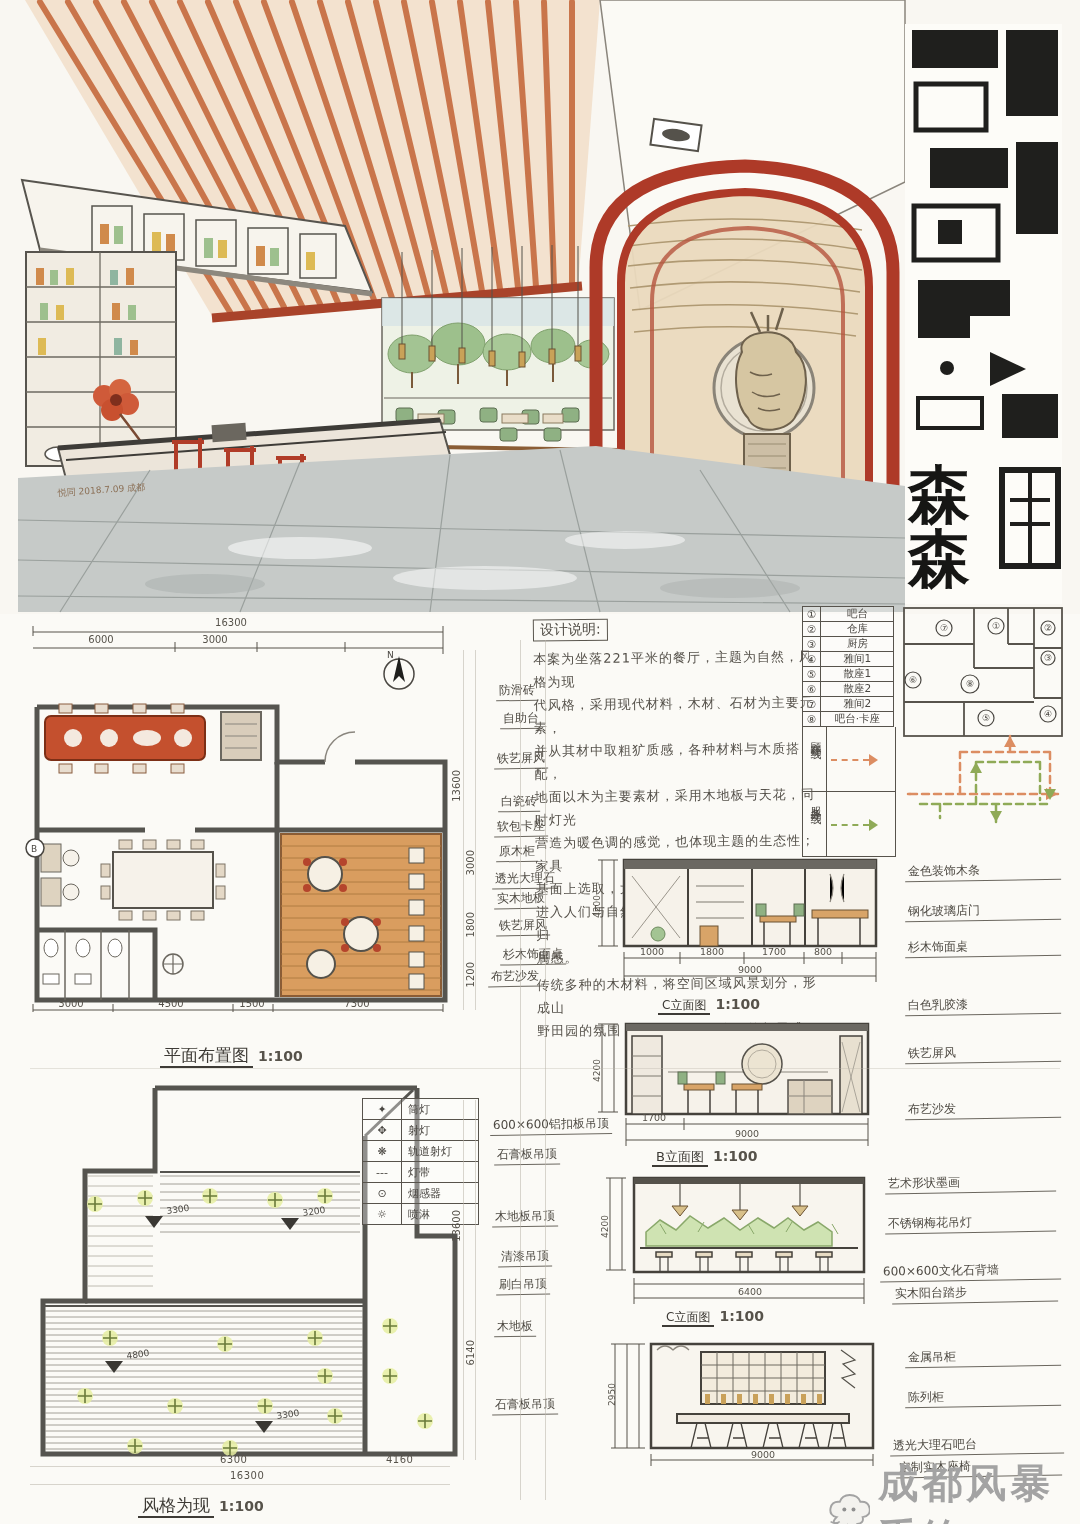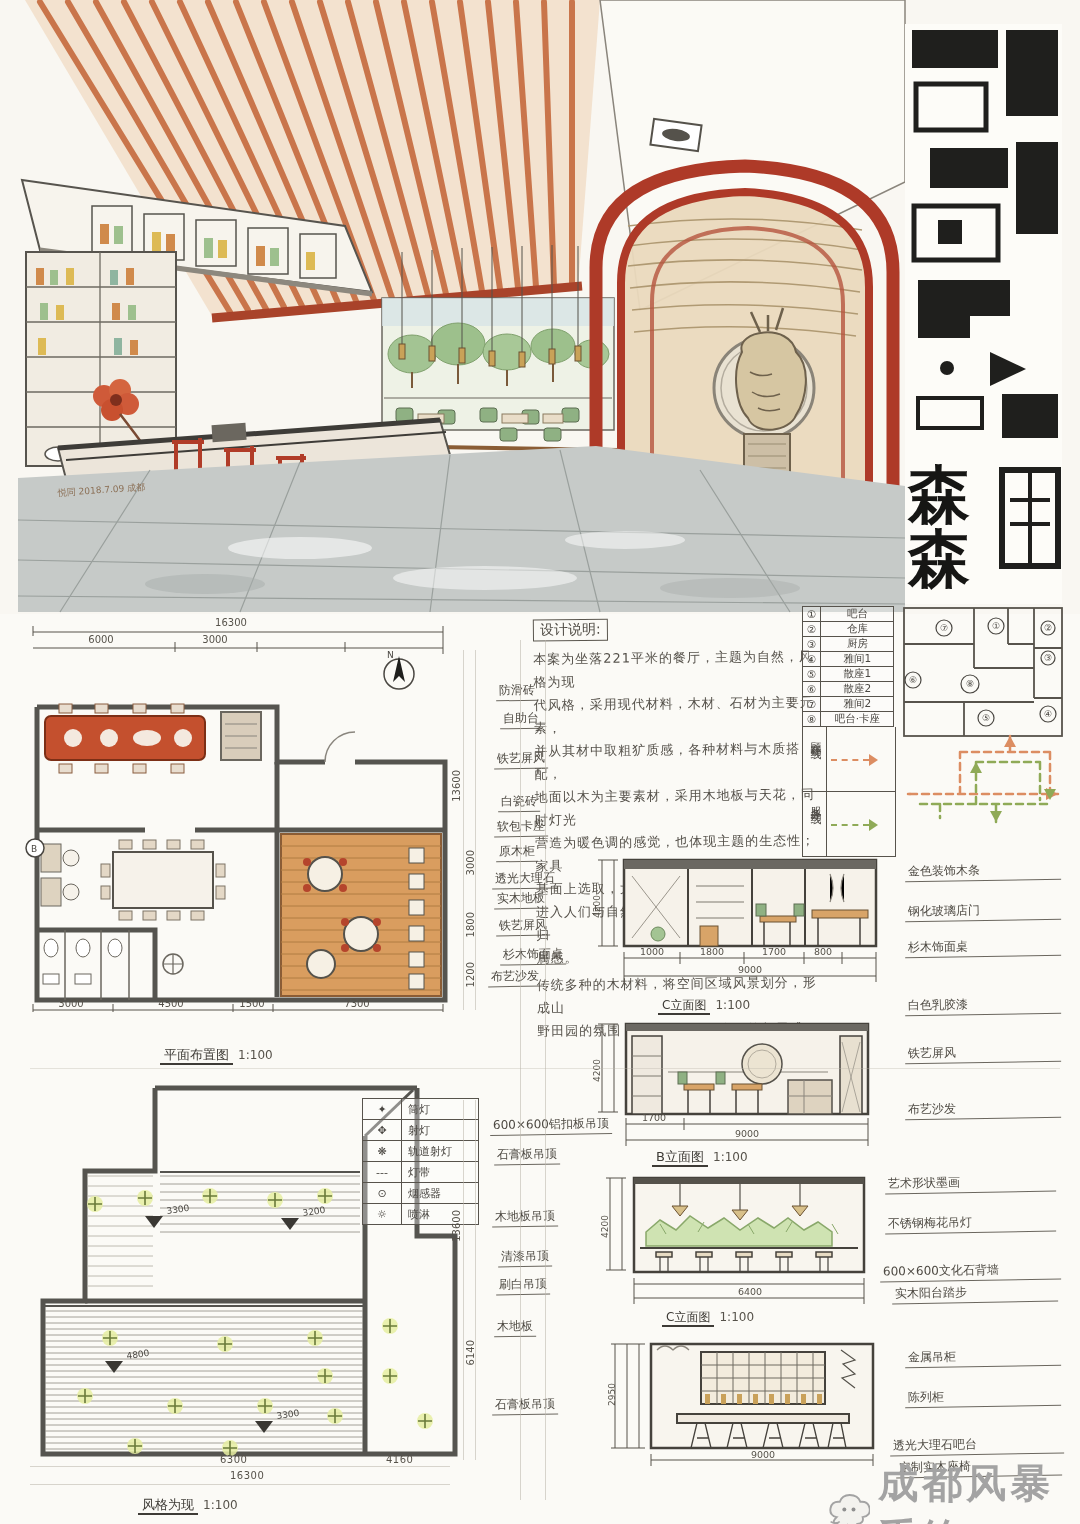--- a/index.html
+++ b/index.html
@@ -1,22 +1,22 @@
 <!DOCTYPE html>
 <html><head>
 <meta charset="utf-8">
 <style>
   html,body{margin:0;padding:0;background:#e9e9e9;}
   #board{position:relative;width:1080px;height:1524px;background:#fbfaf6;overflow:hidden;
          font-family:"DejaVu Sans","Liberation Sans",sans-serif;color:#4a4742;}
   .abs{position:absolute;}
   .dim{font-size:10px;color:#56524a;letter-spacing:.5px;white-space:nowrap;}
   .vdim{writing-mode:vertical-rl;transform:rotate(180deg);font-size:10px;color:#56524a;}
-  .ptitle{font-size:13px;color:#3e3b36;border-bottom:2px solid #3e3b36;padding:0 4px 1px;white-space:nowrap;}
-  .scale{font-size:12px;color:#56524a;border-bottom:none;}
+  .ptitle{font-size:17px;color:#3e3b36;border-bottom:2px solid #3e3b36;padding:0 4px 1px;white-space:nowrap;}
+  .scale{font-size:14px;color:#56524a;border-bottom:none;font-weight:bold;}
   .hand{font-size:13px;line-height:23px;color:#55514a;letter-spacing:1px;}
   .lbl{font-size:12px;color:#4e4a43;border-bottom:1px solid #6b675f;padding:0 3px 1px;white-space:nowrap;
        transform:rotate(-1deg);background:transparent;}
   .guide{background:#b9b4aa;opacity:.55;}
   .legendtab{border-collapse:collapse;font-size:11px;color:#4a4742;}
   .legendtab td{border:1.5px solid #57534c;padding:1px 6px;height:18px;background:rgba(255,255,255,.35);}
   .functab{border-collapse:collapse;font-size:10.5px;color:#4a4742;}
   .functab td{border:1.5px solid #57534c;padding:0 4px;height:13px;text-align:center;background:rgba(255,255,255,.3);}
   .vtxt{writing-mode:vertical-rl;font-size:11px;letter-spacing:2px;color:#4a4742;}
   .wm{font-size:40px;font-weight:bold;color:#a3a3a3;letter-spacing:4px;}

